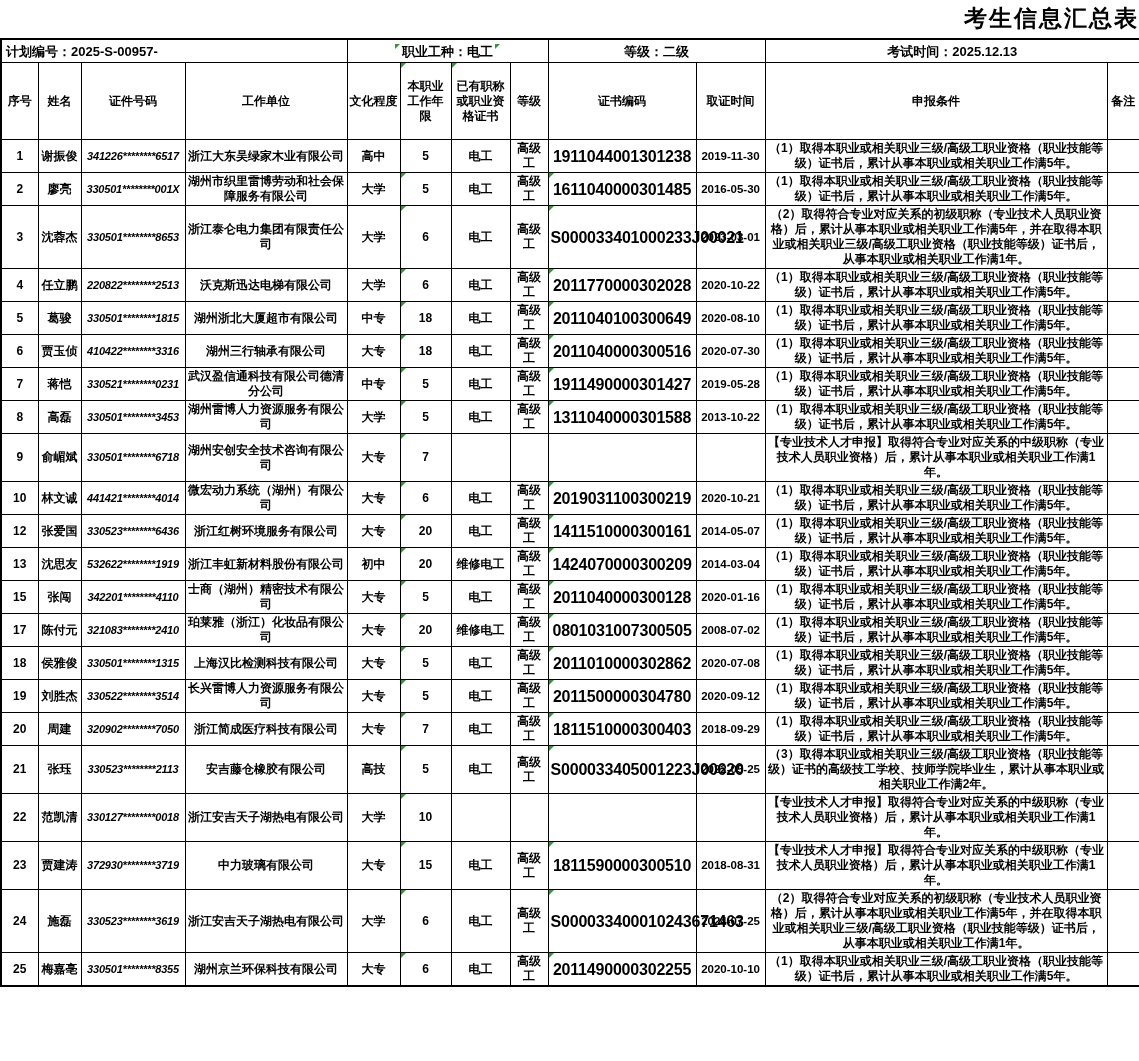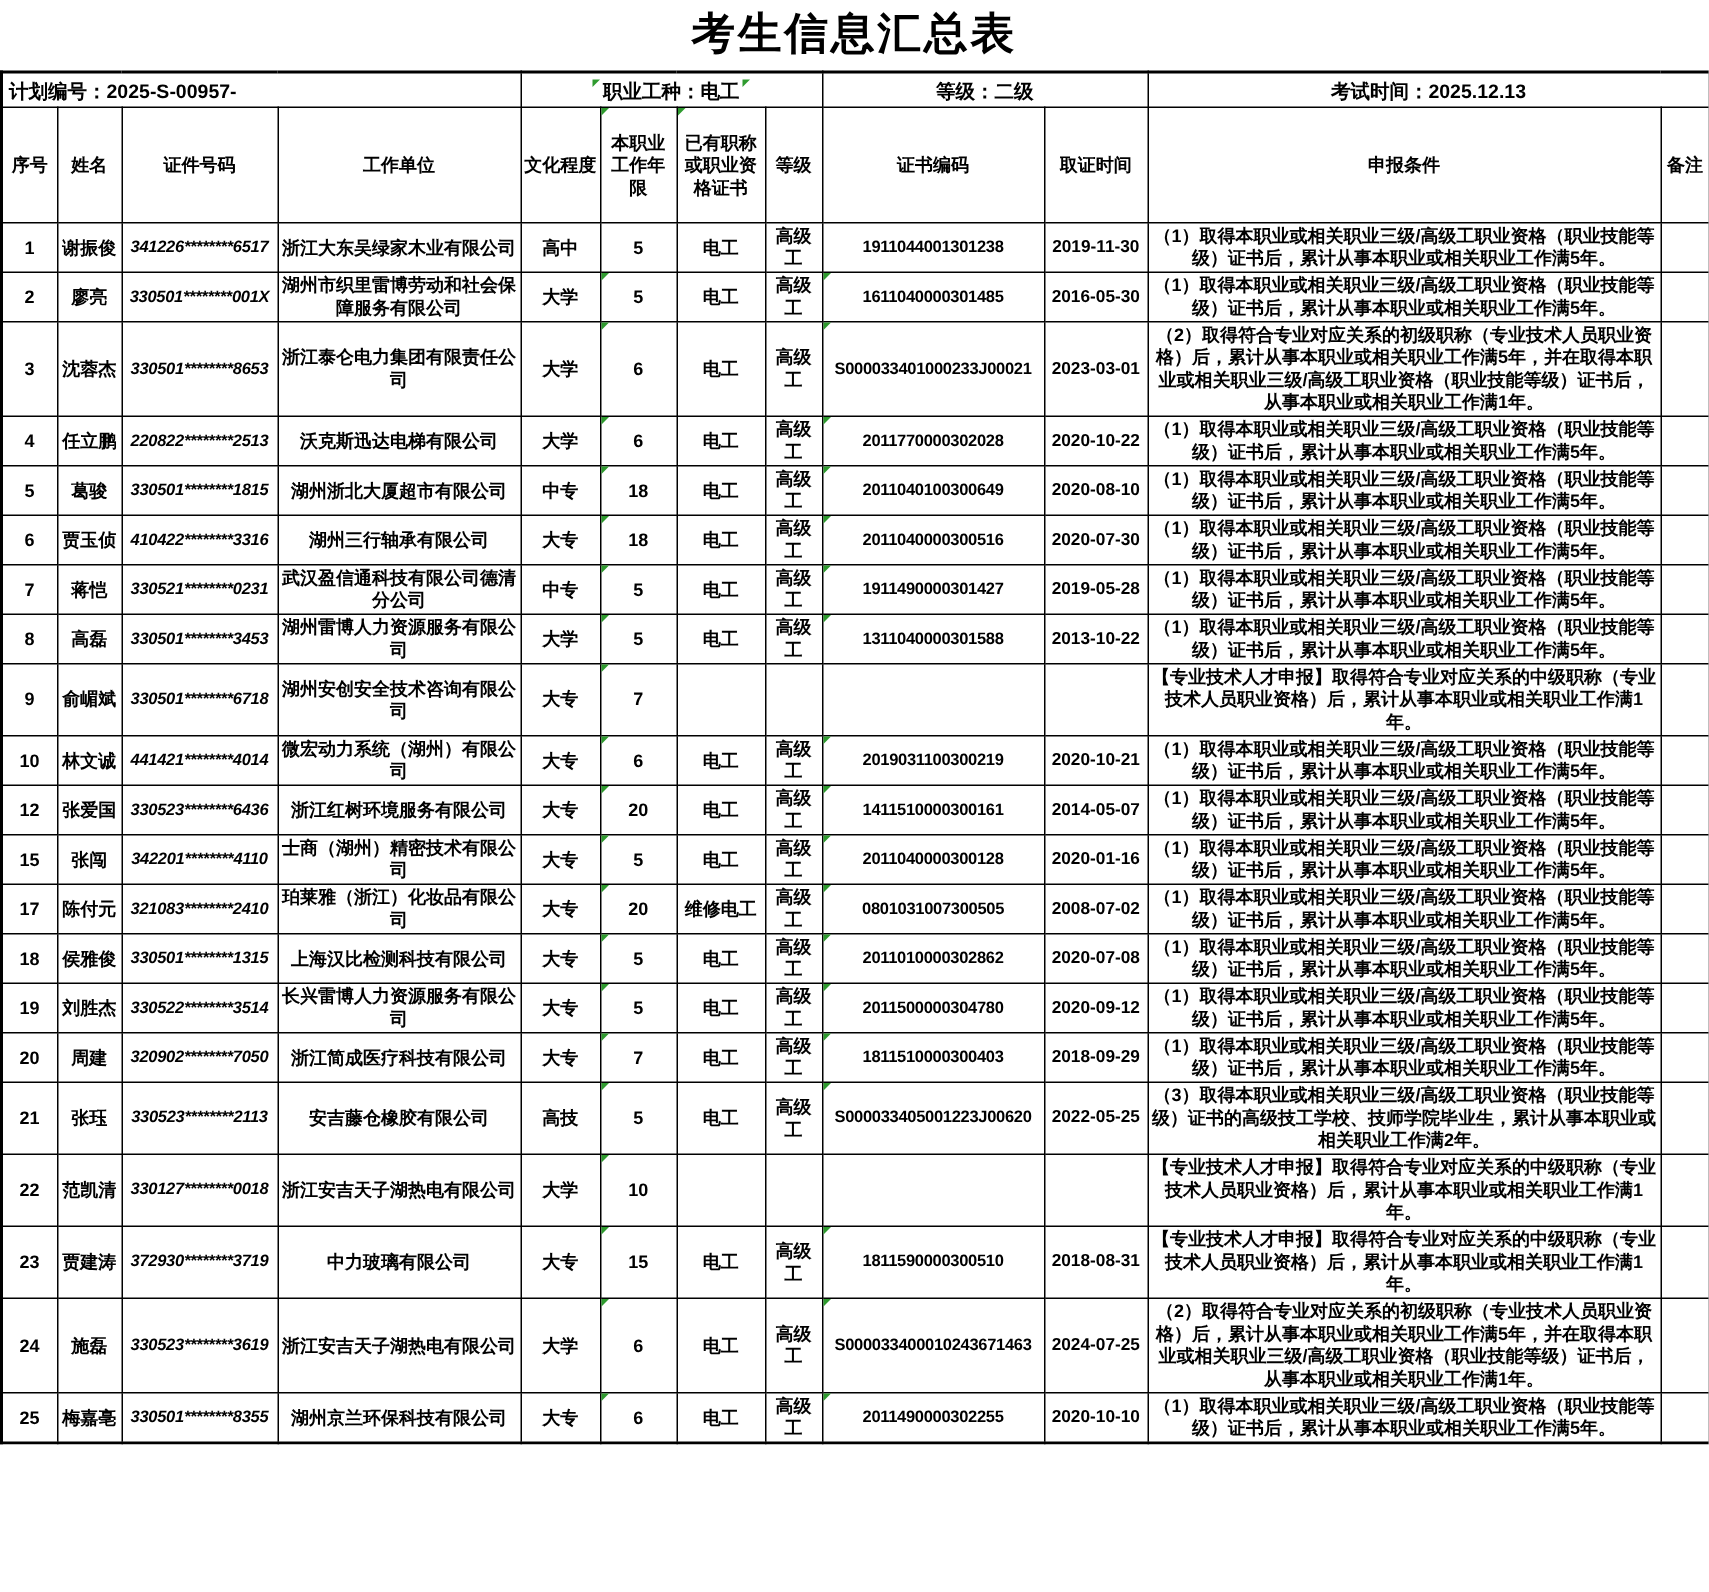--- a/index.html
+++ b/index.html
@@ -4,22 +4,22 @@
 <style>
   html,body{margin:0;padding:0;background:#fff;}
   .sheet{
     width:1139px;
     background:#fff;
     color:#000;
     font-family:"Liberation Sans","DejaVu Sans",sans-serif;
     font-weight:bold;
   }
   .title{
-    text-align:center;
-    font-size:29px;
+    text-align:right;
+    font-size:23px;
     letter-spacing:2px;
     padding:3px 0 4px 0;
   }
   table{
     border-collapse:collapse;
     table-layout:fixed;
     width:1139px;
     border:2px solid #000;
   }
   col.c1{width:37px}  col.c2{width:43px}  col.c3{width:104px}
@@ -34,21 +34,21 @@
     font-size:12px;
     line-height:15px;
     word-break:break-all;
     position:relative;
     font-weight:bold;
   }
   tr.info-row td{height:20px;font-size:13px;margin-top:37px;}
   td.left{text-align:left;padding-left:4px;}
   tr.head-row th{height:74px;}
   td.num{font-size:11px;white-space:nowrap;letter-spacing:-0.2px;font-style:italic;}
-  td.certno{font-size:11px;white-space:nowrap;letter-spacing:-0.2px;}
+  td.certno{font-size:16px;white-space:nowrap;letter-spacing:-0.2px;}
   td.date{font-size:11.5px;white-space:nowrap;margin-left:43px;}
   
   .flag::before{
     content:'';
     position:absolute;
     top:0;left:0;
     width:0;height:0;
     border-top:5px solid #2f9b2f;
     border-right:5px solid transparent;
   }
@@ -251,20 +251,34 @@
     <td>大专</td>
     <td class="flag">20</td>
     <td>电工</td>
     <td>高级工</td>
     <td class="certno flag">1411510000300161</td>
     <td class="date">2014-05-07</td>
     <td>（1）取得本职业或相关职业三级/高级工职业资格（职业技能等级）证书后，累计从事本职业或相关职业工作满5年。</td>
     <td></td>
   </tr>
         <tr>
+    <td>13</td>
+    <td>沈思友</td>
+    <td class="num">532622********1919</td>
+    <td>浙江丰虹新材料股份有限公司</td>
+    <td>初中</td>
+    <td class="flag">20</td>
+    <td>维修电工</td>
+    <td>高级工</td>
+    <td class="certno flag">1424070000300209</td>
+    <td class="date">2014-03-04</td>
+    <td>（1）取得本职业或相关职业三级/高级工职业资格（职业技能等级）证书后，累计从事本职业或相关职业工作满5年。</td>
+    <td></td>
+  </tr>
+        <tr>
     <td>15</td>
     <td>张闯</td>
     <td class="num">342201********4110</td>
     <td>士商（湖州）精密技术有限公司</td>
     <td>大专</td>
     <td class="flag">5</td>
     <td>电工</td>
     <td>高级工</td>
     <td class="certno flag">2011040000300128</td>
     <td class="date">2020-01-16</td>

